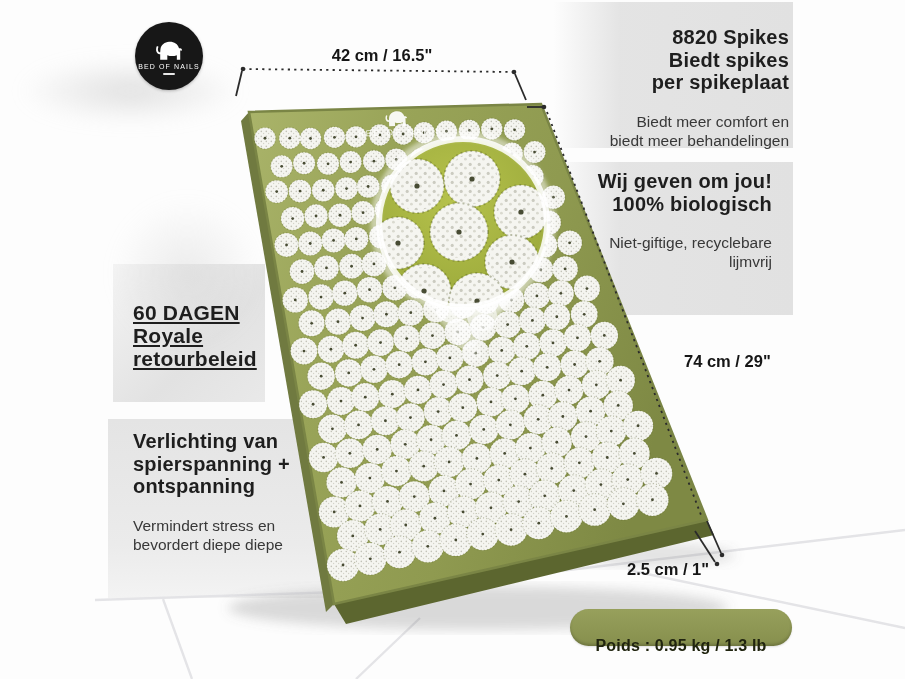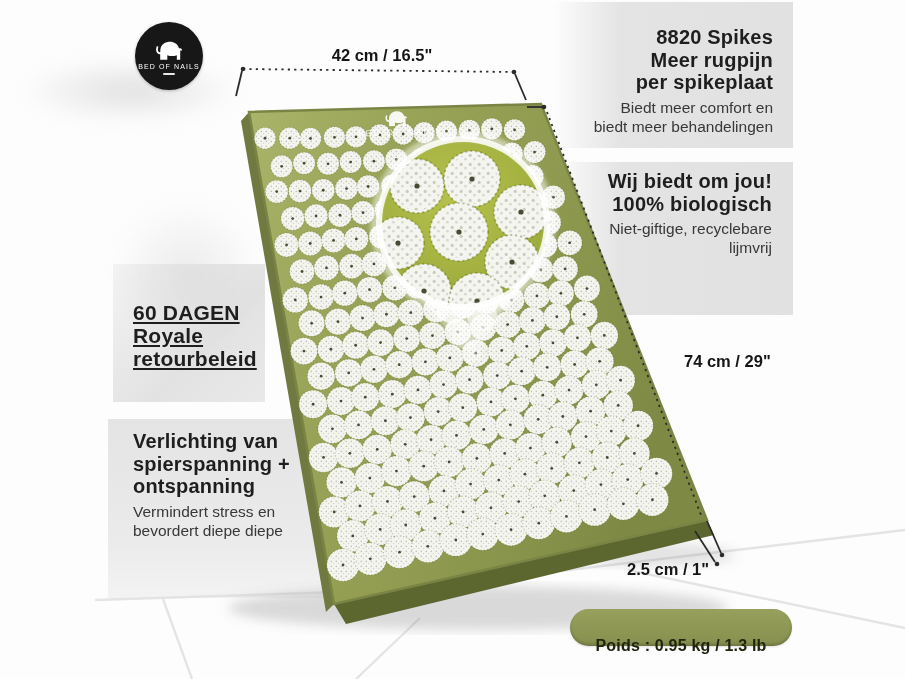--- a/index.html
+++ b/index.html
@@ -29,21 +29,21 @@
         justify-content:center;box-shadow:0 1px 3px rgba(0,0,0,.25);}
   .logo-text{color:#fff;font-size:7px;font-weight:500;letter-spacing:1.1px;margin-top:2px;white-space:nowrap;}
   .logo-dash{width:12px;height:2px;background:rgba(255,255,255,.9);border-radius:1px;margin-top:3px;}
 
   
   .feature{position:absolute;z-index:3;color:#1e1e1e;}
   .align-r{text-align:right;}
   .f-title{display:block;font-weight:700;font-size:20px;line-height:22.5px;letter-spacing:.2px;}
   .f-title-lg{font-size:21px;line-height:23px;text-decoration:underline;}
   .f-sub{display:block;font-weight:400;font-size:15.5px;line-height:19px;color:#383838;}
-  .sub-gap{margin-top:4px;}
+  .sub-gap{margin-top:18px;}
   .dim{position:absolute;z-index:3;font-weight:600;font-size:16.5px;color:#161616;white-space:nowrap;}
   .dim-width{left:297px;top:46px;width:170px;text-align:center;}
   .dim-height{left:684px;top:352px;}
   .dim-thickness{left:627px;top:560px;}
 
   
   .badge{position:absolute;z-index:3;left:570px;top:609px;width:222px;height:37px;border-radius:19px;
      background:linear-gradient(180deg,#97a05c,#868f4d);display:flex;align-items:center;justify-content:center;
      box-shadow:inset 0 -2px 3px rgba(0,0,0,.18), 0 1px 2px rgba(0,0,0,.12);}
   .badge span{font-weight:700;font-size:16px;color:#20240f;letter-spacing:.2px;margin-top:36px;}
@@ -1232,30 +1232,30 @@
       <path fill="#ffffff" d="M9,32 L9,24 C6.5,24.5 4.5,23 3.5,20.5 C2.5,18 2.8,14.5 4.2,12 L6.5,13 C5.5,15 5.3,17.5 6,19.3 C6.6,20.8 7.8,21.3 9,21 L9.3,17 C10,10 16,6 22,5.5 C29,5 35,8.5 36.8,15 L38.5,15.2 C40.5,15.5 41.5,17 41.3,19 C40.3,18.3 39.3,18.2 38.6,18.6 L38.6,32 L33.6,32 L33.6,25.5 C29,27.2 24,27.2 19.5,25.5 L19.5,32 Z"></path>
     </svg>
     <span class="logo-text">BED OF NAILS</span>
     <span class="logo-dash"></span>
   </div>
 
   <div class="dim dim-width">42 cm / 16.5"</div>
   <div class="dim dim-height">74 cm / 29"</div>
   <div class="dim dim-thickness">2.5 cm / 1"</div>
 
-  <div class="feature align-r" style="right:132px;top:26px;">
+  <div class="feature align-r" style="right:116px;top:26px;">
     <span class="f-title">8820 Spikes</span>
-    <span class="f-title">Meer rugpijn</span>
+    <span class="f-title">Biedt spikes</span>
     <span class="f-title">per spikeplaat</span>
     <span class="f-sub sub-gap">Biedt meer comfort en</span>
     <span class="f-sub">biedt meer behandelingen</span>
   </div>
 
   <div class="feature align-r" style="right:133px;top:170px;">
-    <span class="f-title">Wij biedt om jou!</span>
+    <span class="f-title">Wij geven om jou!</span>
     <span class="f-title">100% biologisch</span>
     <span class="f-sub sub-gap">Niet-giftige, recyclebare</span>
     <span class="f-sub">lijmvrij</span>
   </div>
 
   <div class="feature" style="left:133px;top:301px;">
     <span class="f-title f-title-lg">60 DAGEN</span>
     <span class="f-title f-title-lg">Royale</span>
     <span class="f-title f-title-lg">retourbeleid</span>
   </div>

